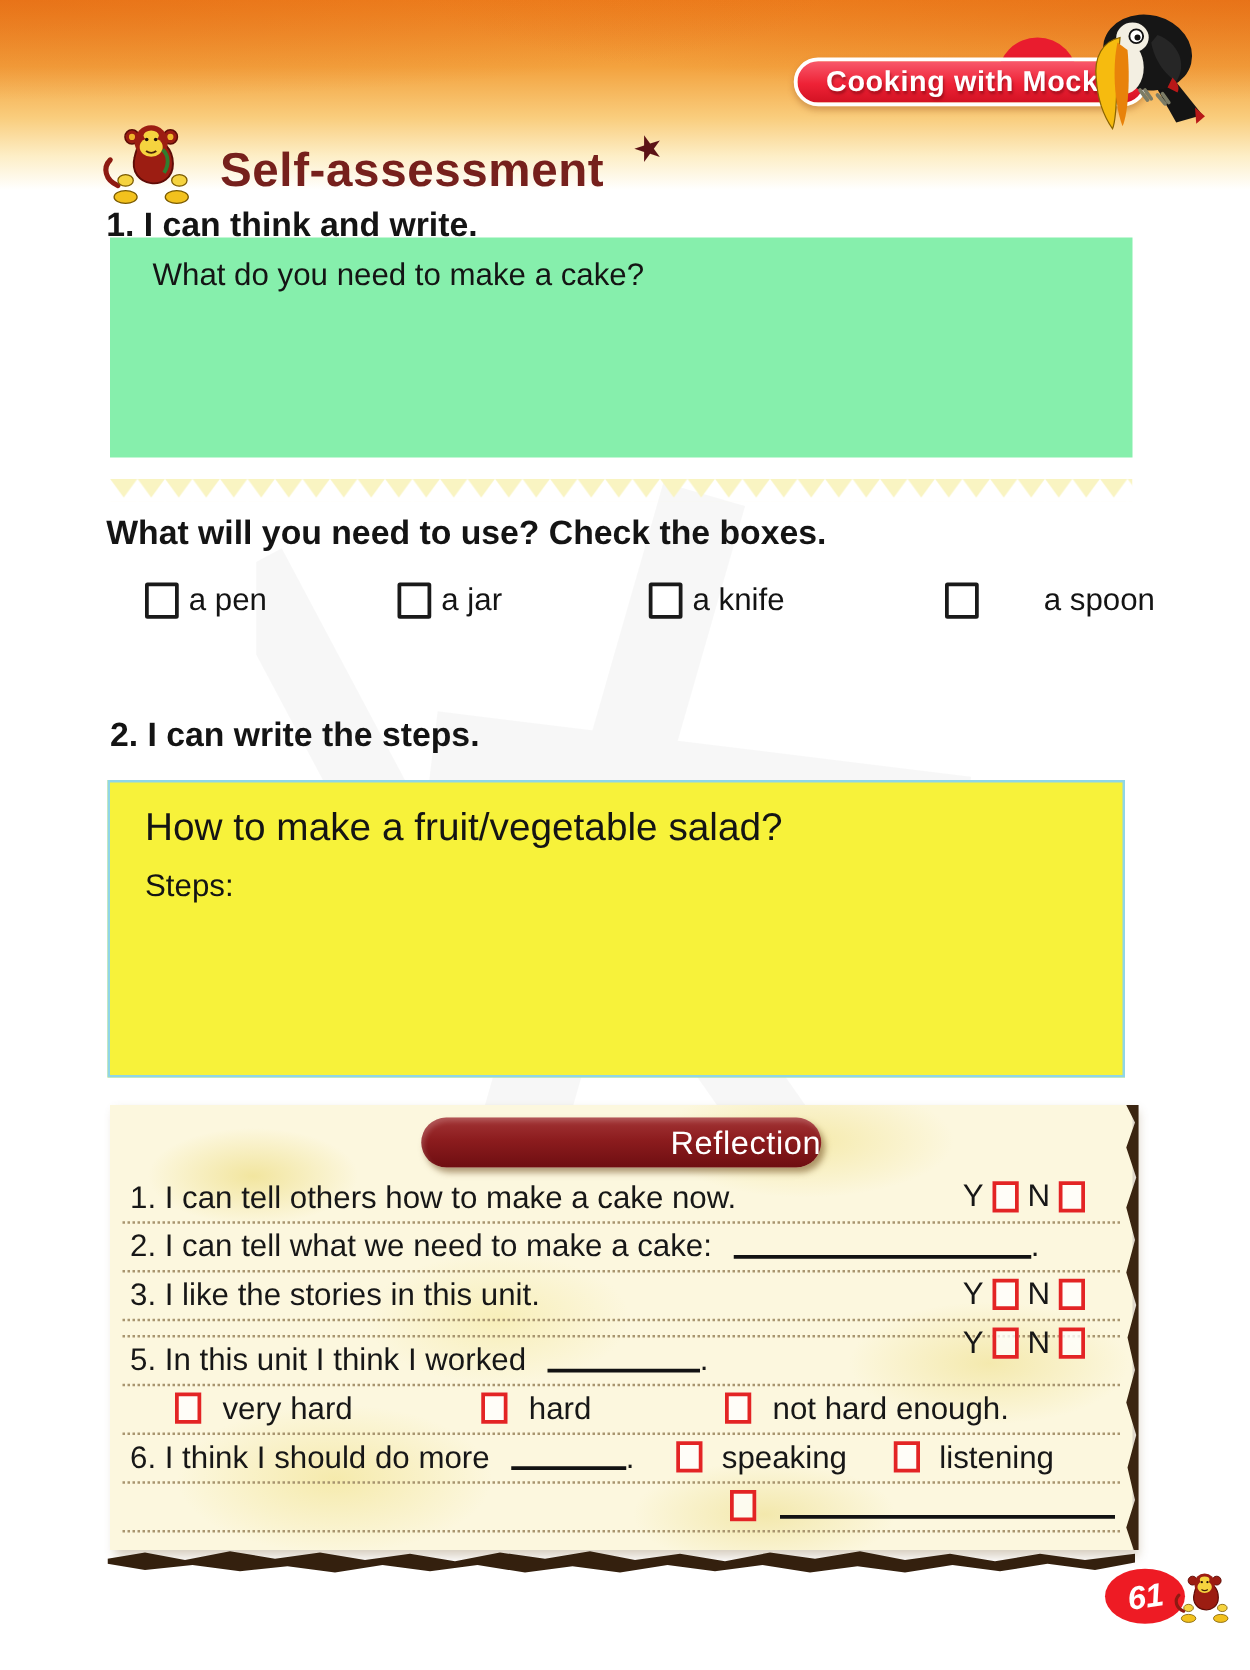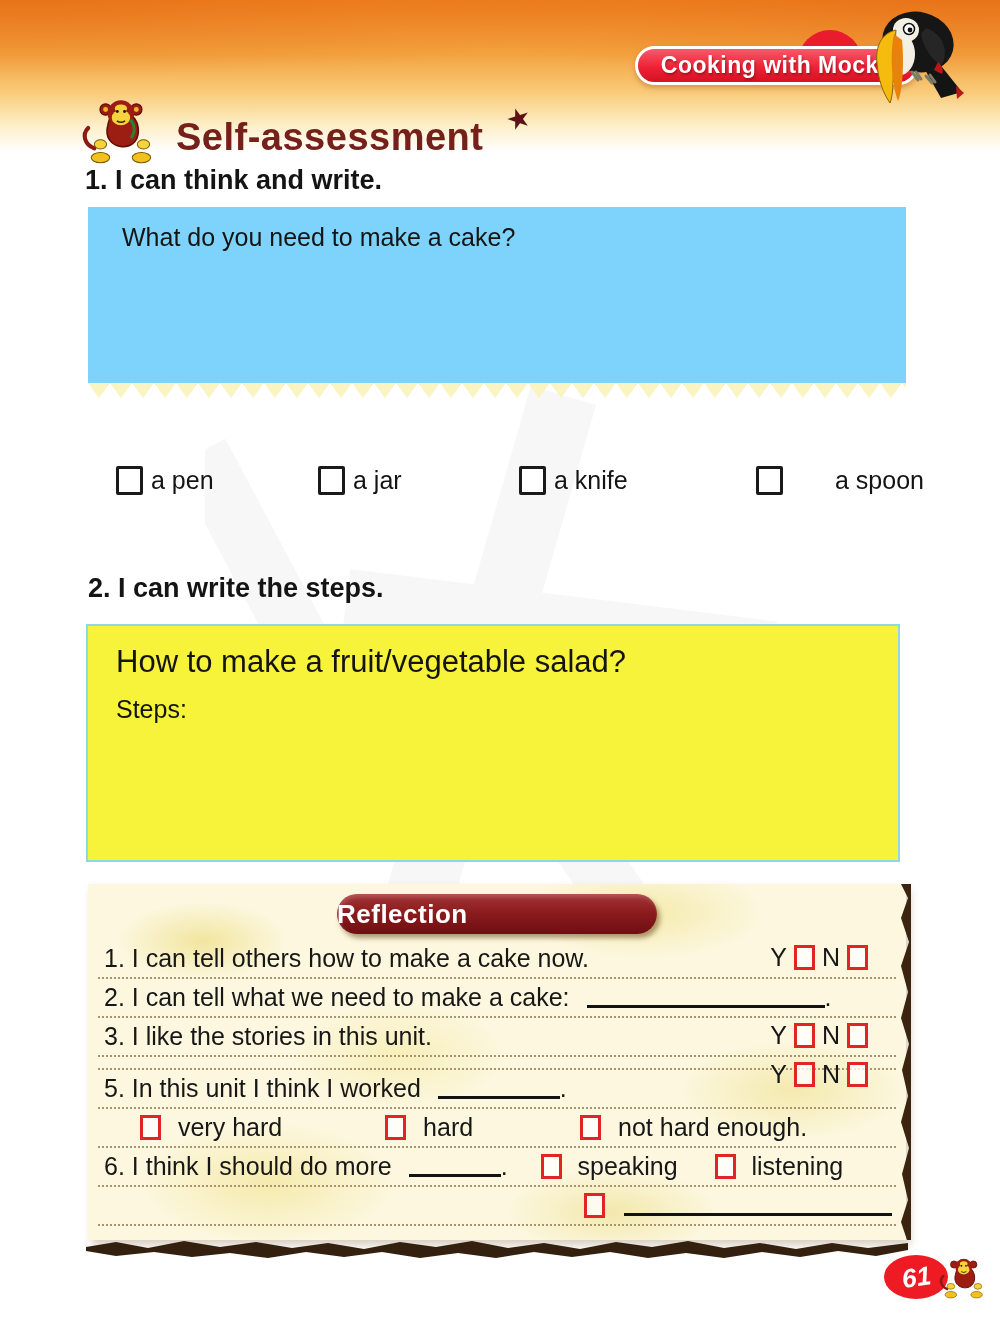--- a/index.html
+++ b/index.html
@@ -34,22 +34,22 @@
     color:#76201c; letter-spacing:.5px; z-index:2;margin-top:12px; }
   .title-star { position:absolute; left:506px; top:102px; font-size:28px; color:#5c1216;
     transform:rotate(-18deg); z-index:2; }
 
   .h-black { position:absolute; font-weight:700; color:#141414; z-index:2; }
   .h1a { left:85px; top:165px; font-size:27px; }
   .checkq { left:85px; top:411px; font-size:27px; }
   .h2a { left:88px; top:573px; font-size:27px; }
 
   
-  .pale-box { position:absolute; left:88px; top:207px; width:818px; height:176px;
-    background:#7dd3fc; z-index:1; }
+  .pale-box { position:absolute; left:88px; top:190px; width:818px; height:176px;
+    background:#86efac; z-index:1; }
   .pale-box .prompt { padding:16px 0 0 34px; font-size:25px; color:#141414; }
   .teeth { position:absolute; left:88px; top:383px; z-index:1; }
 
   
   .check-row { position:absolute; left:88px; display:flex; z-index:2;padding-left:28px; }
   .row1 { top:466px; } .row2 { top:521px; }
   .cell { display:flex; align-items:center; }
   .c0 { width:202px; } .c1 { width:237px; } .c2 { width:201px; } .c3 { width:180px;gap:44px; }
   .cbox { width:27px; height:29px; background:#ffffff; border:3px solid #1a1a1a;
     border-radius:2px; flex:0 0 auto; }
@@ -71,21 +71,21 @@
       radial-gradient(160px 70px at 86% 58%, rgba(240,226,148,.65), transparent 70%),
       radial-gradient(180px 85px at 22% 84%, rgba(243,230,156,.75), transparent 70%),
       radial-gradient(150px 60px at 64% 92%, rgba(238,224,146,.65), transparent 70%);
     box-shadow:4px 5px 8px rgba(120,90,40,.30); }
   .torn-bottom { position:absolute; left:-2px; bottom:-19px; }
   .torn-right  { position:absolute; right:-5px; top:0; }
 
   .pill { margin:10px auto 6px; width:320px; height:40px; border-radius:22px;
     background:linear-gradient(180deg,#a33536 0%,#8c1c1e 45%,#6e0e11 100%);
     box-shadow:3px 4px 5px rgba(110,75,30,.55), inset 2px 3px 4px rgba(255,255,255,.18);
-    display:flex; align-items:center; justify-content:flex-start;font-weight:bold; }
+    display:flex; align-items:center; justify-content:flex-end; }
   .pill-label { color:#ffffff; font-size:26px; letter-spacing:.5px; }
 
   .r-row { position:relative; margin:0 10px; padding:5px 0 6px 6px; line-height:26px;
     border-bottom:2px dotted #a8956f; font-size:25px; color:#171717; white-space:nowrap; }
   .yn { position:absolute; right:28px; top:4px; display:flex; align-items:center; gap:7px;
     font-size:25px; color:#171717; }
   .rbox { width:21px; height:25px; border:3px solid #e32424; background:rgba(255,255,255,.78);
     display:inline-block; vertical-align:-4px; flex:0 0 auto; }
   .blank { display:inline-block; border-bottom:3px solid #121212; height:20px;
     vertical-align:-2px; }
@@ -164,20 +164,21 @@
   </div>
   <svg class="teeth" width="818" height="18">
     <defs>
       <pattern id="zz" width="22" height="18" patternUnits="userSpaceOnUse">
         <path d="M0,0 H22 L11,15 Z" fill="#f9f4c2"></path>
       </pattern>
     </defs>
     <rect width="818" height="18" fill="url(#zz)"></rect>
   </svg>
 
+  <div class="h-black checkq">What will you need to use? Check the boxes.</div>
 
   <div class="check-row row1">
     <div class="cell c0">
         <span class="cbox"></span>
         <span class="clabel">a pen</span>
       </div>
     <div class="cell c2">
         <span class="cbox"></span>
         <span class="clabel">a jar</span>
       </div>

